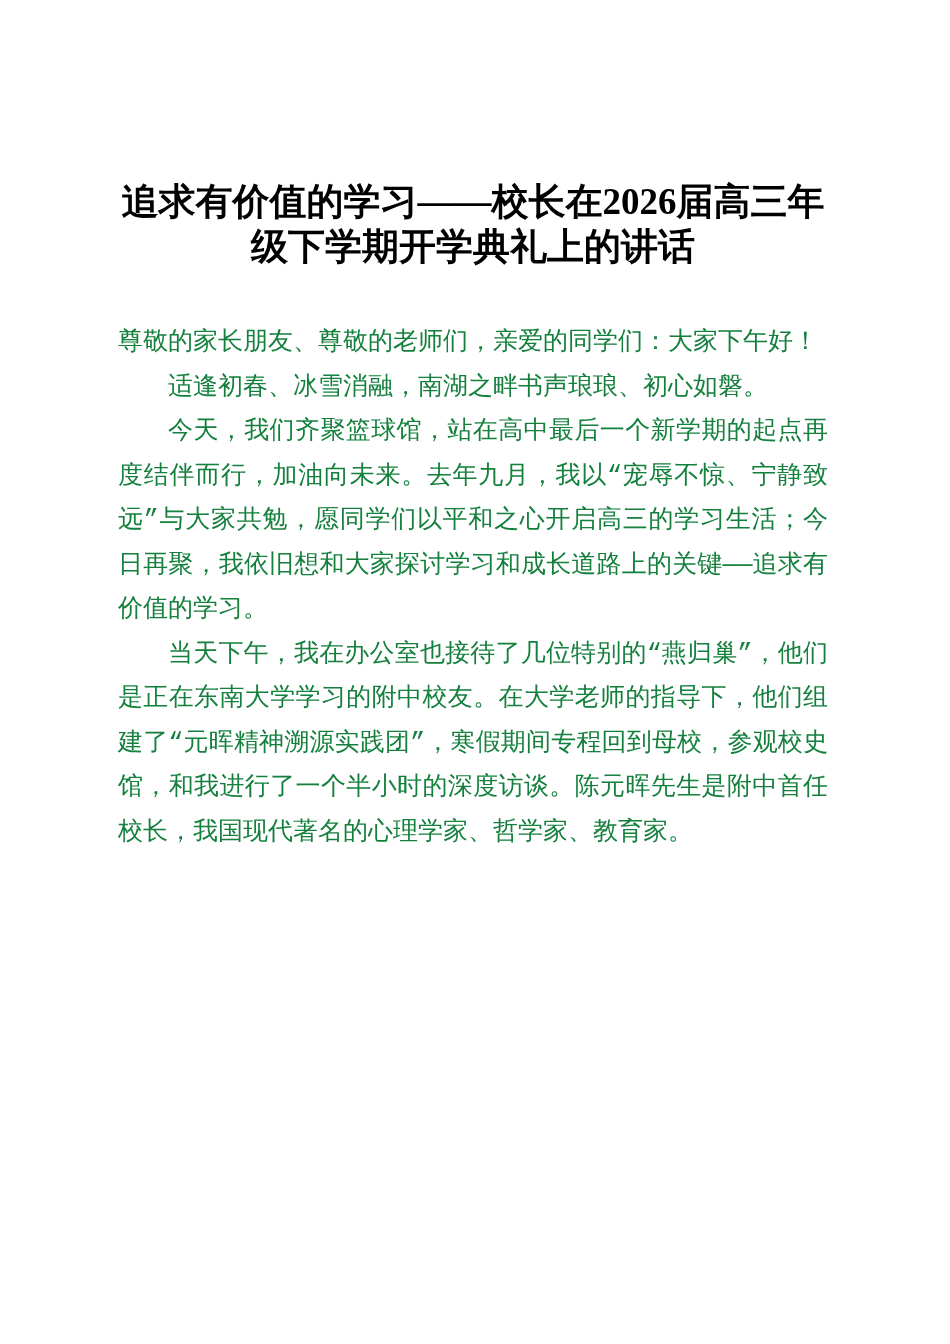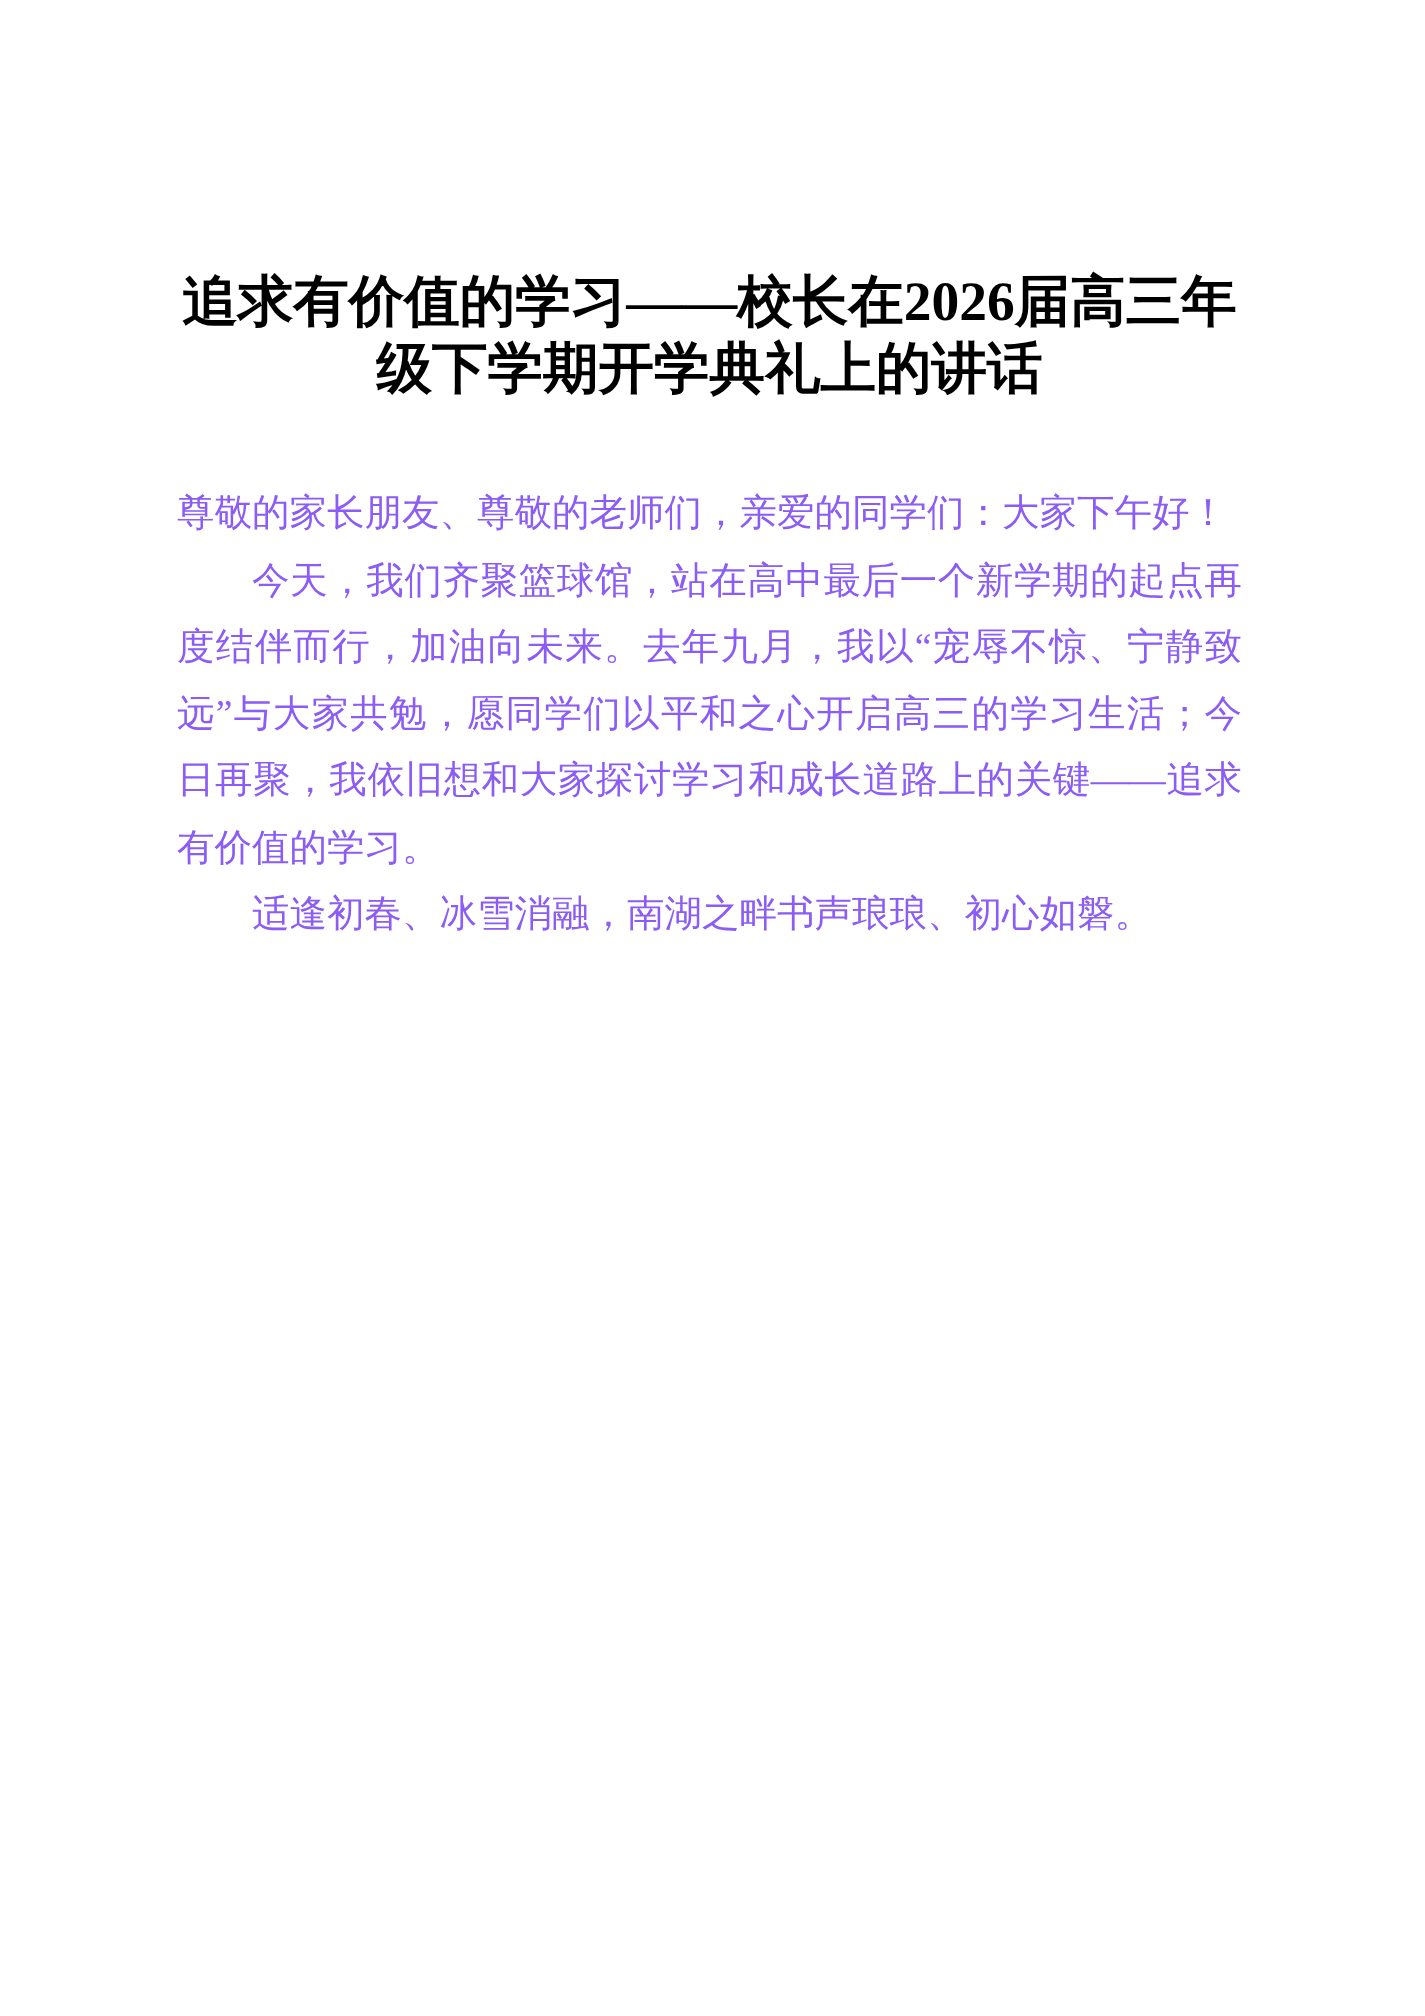--- a/index.html
+++ b/index.html
@@ -26,37 +26,38 @@
     line-height: 45px;
     text-align: center;
     letter-spacing: 0px;
     color: #000000;
   }
   .doc-body {
     margin-top: 52px;
   }
   .doc-body p {
     margin: 0;
-    font-family: Liberation Serif, serif;
+    font-family: Liberation Mono, monospace;
     font-size: 25px;
     line-height: 44.5px;
     text-align: justify;
     text-justify: inter-character;
-    color: #8b5cf6;
+    color: #15803d;
   }
   .doc-body p.indent {
     text-indent: 2em;
   }
 </style>
 </head>
 <body>
 
 <div class="page">
 
   <h1 class="doc-title">追求有价值的学习——校长在2026届高三年级下学期开学典礼上的讲话</h1>
 
   <div class="doc-body">
     <p>尊敬的家长朋友、尊敬的老师们，亲爱的同学们：大家下午好！</p>
+    <p class="indent">适逢初春、冰雪消融，南湖之畔书声琅琅、初心如磐。</p>
     <p class="indent">今天，我们齐聚篮球馆，站在高中最后一个新学期的起点再度结伴而行，加油向未来。去年九月，我以“宠辱不惊、宁静致远”与大家共勉，愿同学们以平和之心开启高三的学习生活；今日再聚，我依旧想和大家探讨学习和成长道路上的关键——追求有价值的学习。</p>
-    <p class="indent">适逢初春、冰雪消融，南湖之畔书声琅琅、初心如磐。</p>
+    <p class="indent">当天下午，我在办公室也接待了几位特别的“燕归巢”，他们是正在东南大学学习的附中校友。在大学老师的指导下，他们组建了“元晖精神溯源实践团”，寒假期间专程回到母校，参观校史馆，和我进行了一个半小时的深度访谈。陈元晖先生是附中首任校长，我国现代著名的心理学家、哲学家、教育家。</p>
   </div>
 
 </div>
 
 </body></html>

